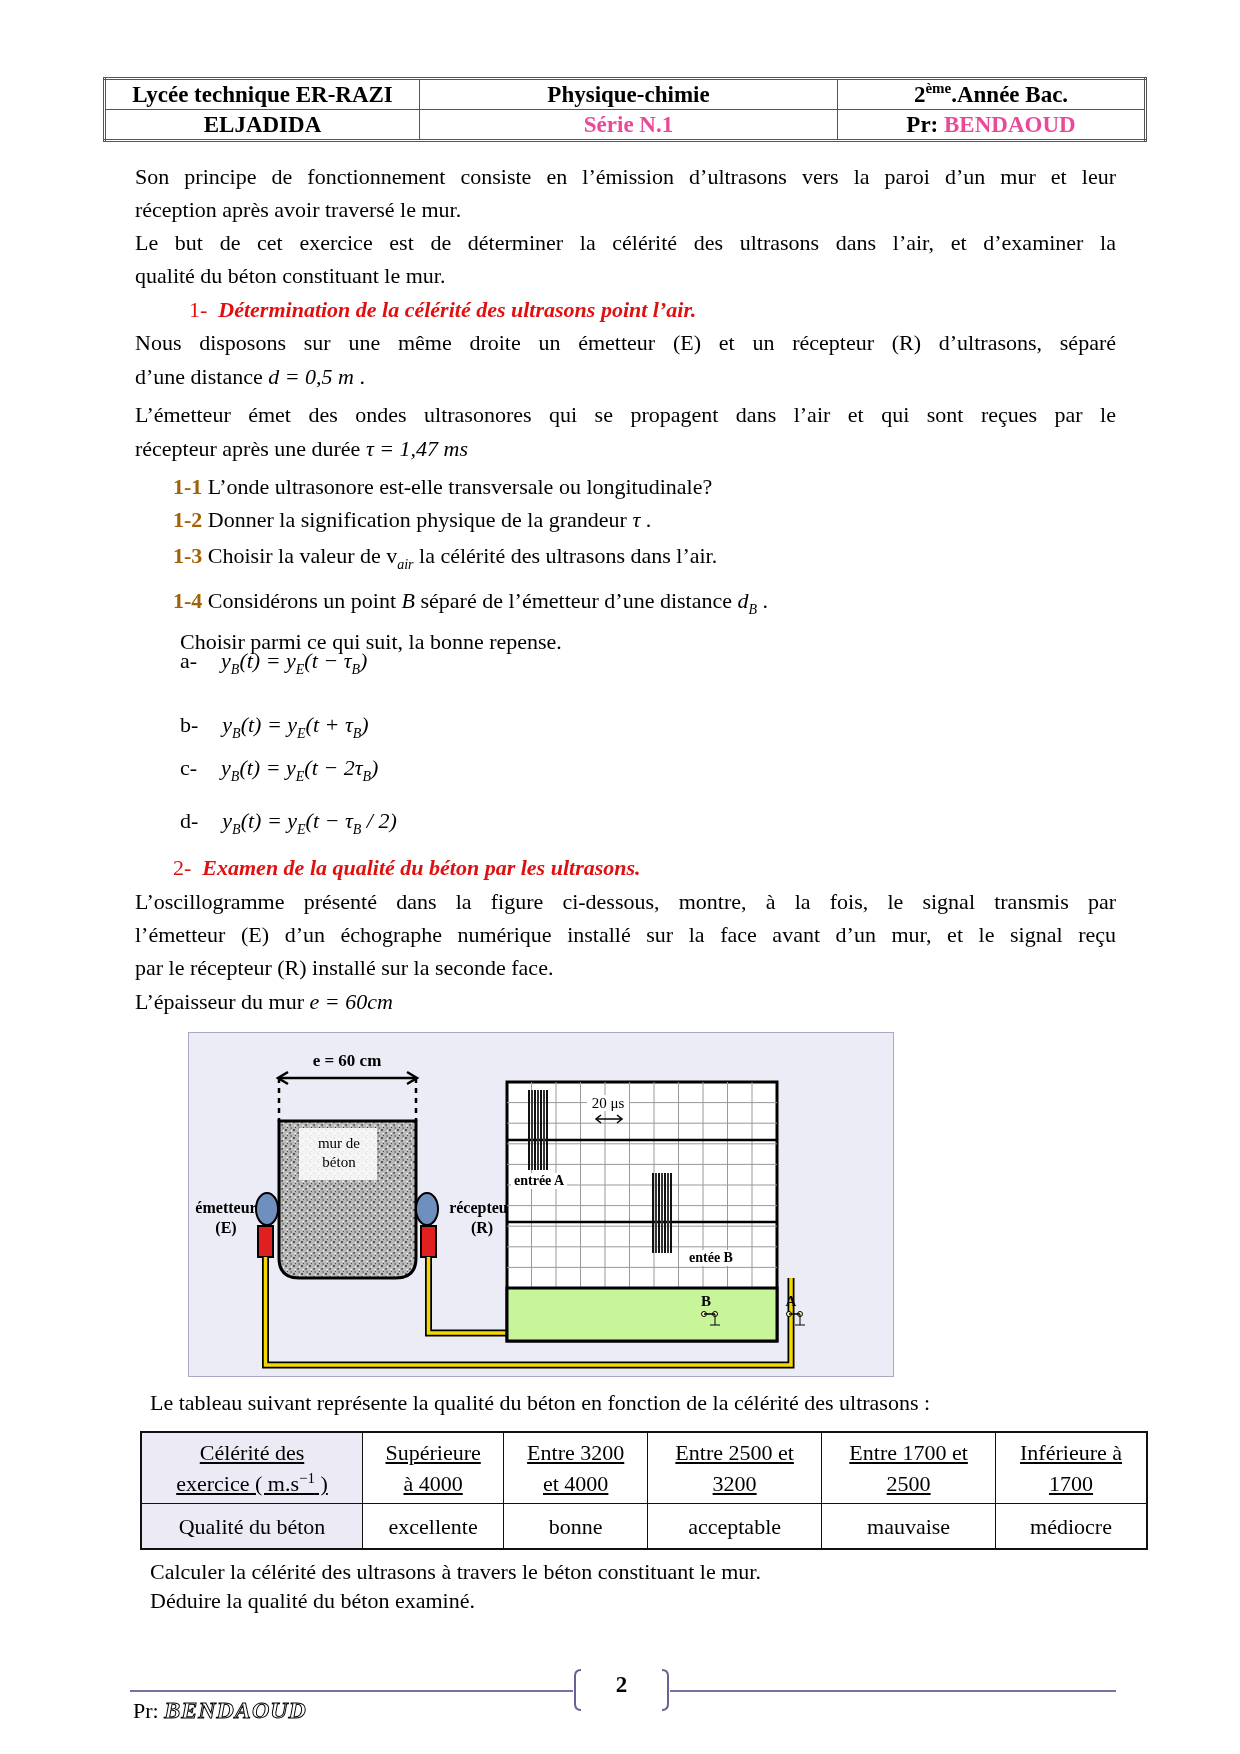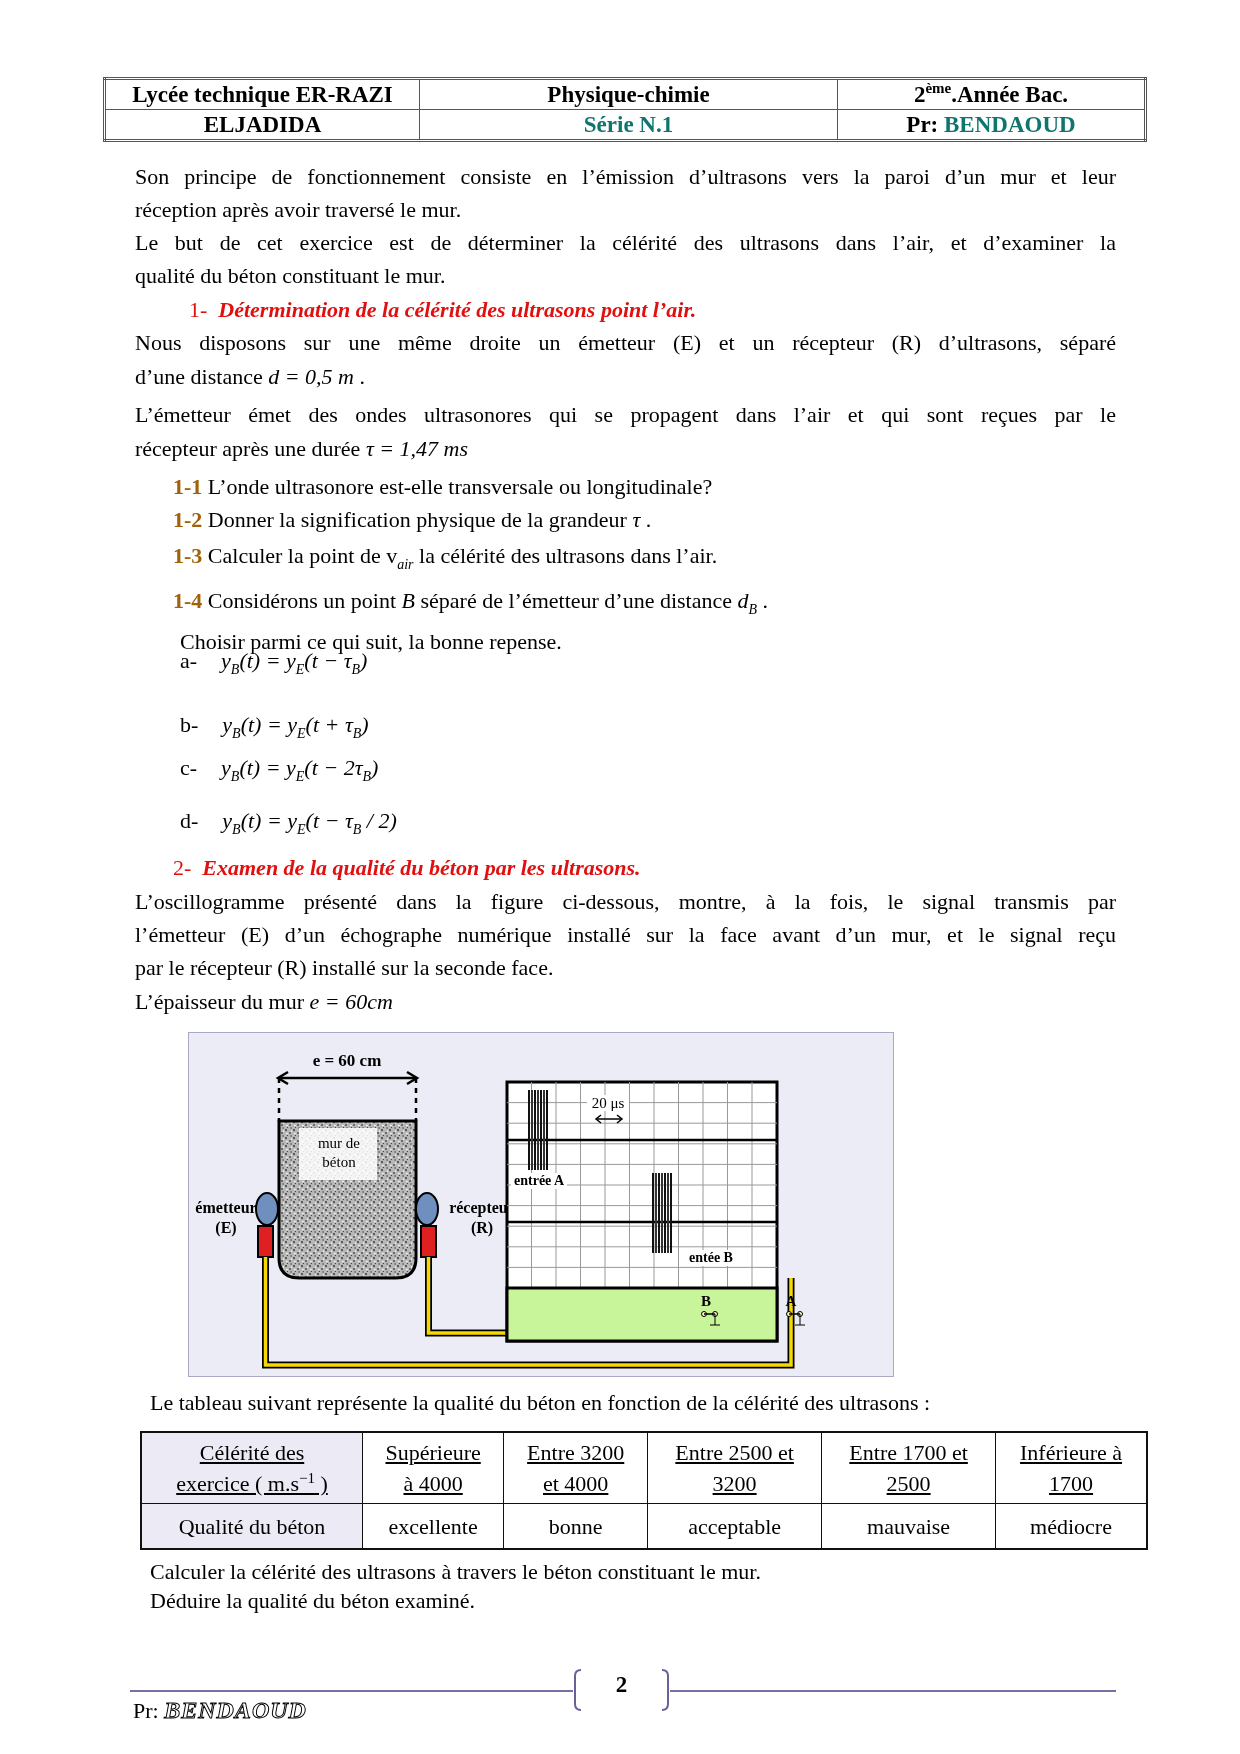--- a/index.html
+++ b/index.html
@@ -5,21 +5,21 @@
   html, body { margin:0; padding:0; background:#ffffff; }
   body { width:1240px; height:1754px; position:relative; overflow:hidden;
          font-family:"Liberation Serif","DejaVu Serif",serif; color:#000; }
 
   
   #hdr { position:absolute; left:103px; top:77px; width:1044px; border-collapse:collapse;
          border:3px double #555; }
   #hdr td { border:1px solid #555; text-align:center; font-weight:bold; font-size:23px;
             height:29px; padding:0; line-height:29px; }
   #hdr td.c1 { width:313px; } #hdr td.c2 { width:417px; }
-  .red { color:#0f766e; }
+  .red { color:#ec4899; }
   sup { font-size:15px; line-height:0; }
 
   .line { position:absolute; left:135px; width:981px; font-size:22px; line-height:30px;
           white-space:nowrap; }
   .just { text-align:justify; text-align-last:justify; }
   .sec { color:#e01010; font-weight:bold; font-style:italic; }
   .sec .num { font-weight:normal; font-style:normal; }
   .qn { color:#a16207; font-weight:bold; }
   .math { font-family:"Liberation Serif",serif; font-style:italic; }
   .sub { font-size:14px; position:relative; top:6px; font-style:italic; }
@@ -73,21 +73,21 @@
 <div class="line sec" style="top:295px; left:189px;">
   <span class="num">1-</span>&nbsp; <span>Détermination de la célérité des ultrasons point l’air.</span>
 </div>
 <div class="line just" style="top:328px;">Nous disposons sur une même droite un émetteur (E) et un récepteur (R) d’ultrasons, séparé</div>
 <div class="line" style="top:362px;"><span>d’une distance </span><span class="math">d = 0,5 m</span><span> .</span></div>
 <div class="line just" style="top:400px;">L’émetteur émet des ondes ultrasonores qui se propagent dans l’air et qui sont reçues par le</div>
 <div class="line" style="top:434px;"><span>récepteur après une durée </span><span class="math">τ = 1,47 ms</span></div>
 
 <div class="line" style="top:472px; left:173px;"><span class="qn">1-1</span><span> L’onde ultrasonore est-elle transversale ou longitudinale?</span></div>
 <div class="line" style="top:505px; left:173px;"><span class="qn">1-2</span><span> Donner la signification physique de la grandeur </span><span class="math">τ</span><span> .</span></div>
-<div class="line" style="top:541px; left:173px;"><span class="qn">1-3</span><span> Calculer la point de  v</span><span class="sub">air</span><span>  la célérité des ultrasons dans l’air.</span></div>
+<div class="line" style="top:541px; left:173px;"><span class="qn">1-3</span><span> Choisir la valeur de  v</span><span class="sub">air</span><span>  la célérité des ultrasons dans l’air.</span></div>
 <div class="line" style="top:586px; left:173px;"><span class="qn">1-4</span><span> Considérons un point </span><span class="math">B</span><span> séparé de l’émetteur d’une distance </span><span class="math">d</span><span class="sub">B</span><span> .</span></div>
 
 <div class="line" style="top:627px; left:180px;">Choisir parmi ce qui suit, la bonne repense.</div>
 
 <div class="line" style="top:646px; left:180px;"><span>a-</span><span class="formula" style="margin-left:24px;"><span class="math">y</span><span class="sub">B</span><span class="math">(t) = y</span><span class="sub">E</span><span class="math">(t − τ</span><span class="sub">B</span><span class="math">)</span></span></div>
 <div class="line" style="top:710px; left:180px;"><span>b-</span><span class="formula" style="margin-left:24px;"><span class="math">y</span><span class="sub">B</span><span class="math">(t) = y</span><span class="sub">E</span><span class="math">(t + τ</span><span class="sub">B</span><span class="math">)</span></span></div>
 <div class="line" style="top:753px; left:180px;"><span>c-</span><span class="formula" style="margin-left:24px;"><span class="math">y</span><span class="sub">B</span><span class="math">(t) = y</span><span class="sub">E</span><span class="math">(t − 2τ</span><span class="sub">B</span><span class="math">)</span></span></div>
 <div class="line" style="top:806px; left:180px;"><span>d-</span><span class="formula" style="margin-left:24px;"><span class="math">y</span><span class="sub">B</span><span class="math">(t) = y</span><span class="sub">E</span><span class="math">(t − τ</span><span class="sub">B</span><span class="math"> / 2)</span></span></div>
 
 <div class="line sec" style="top:853px; left:173px;">

